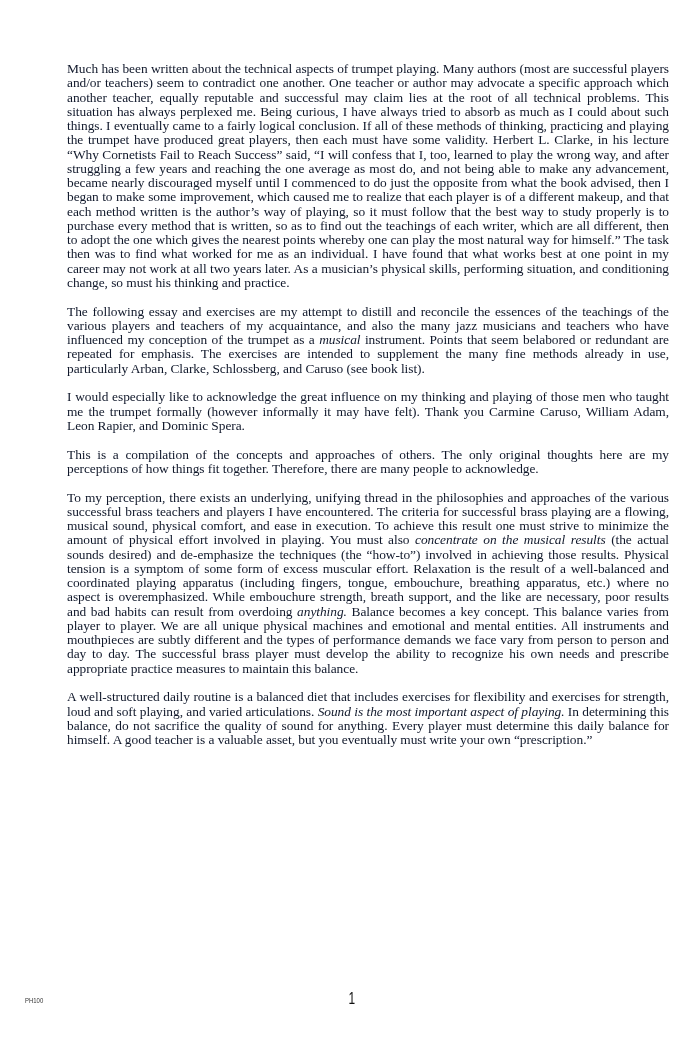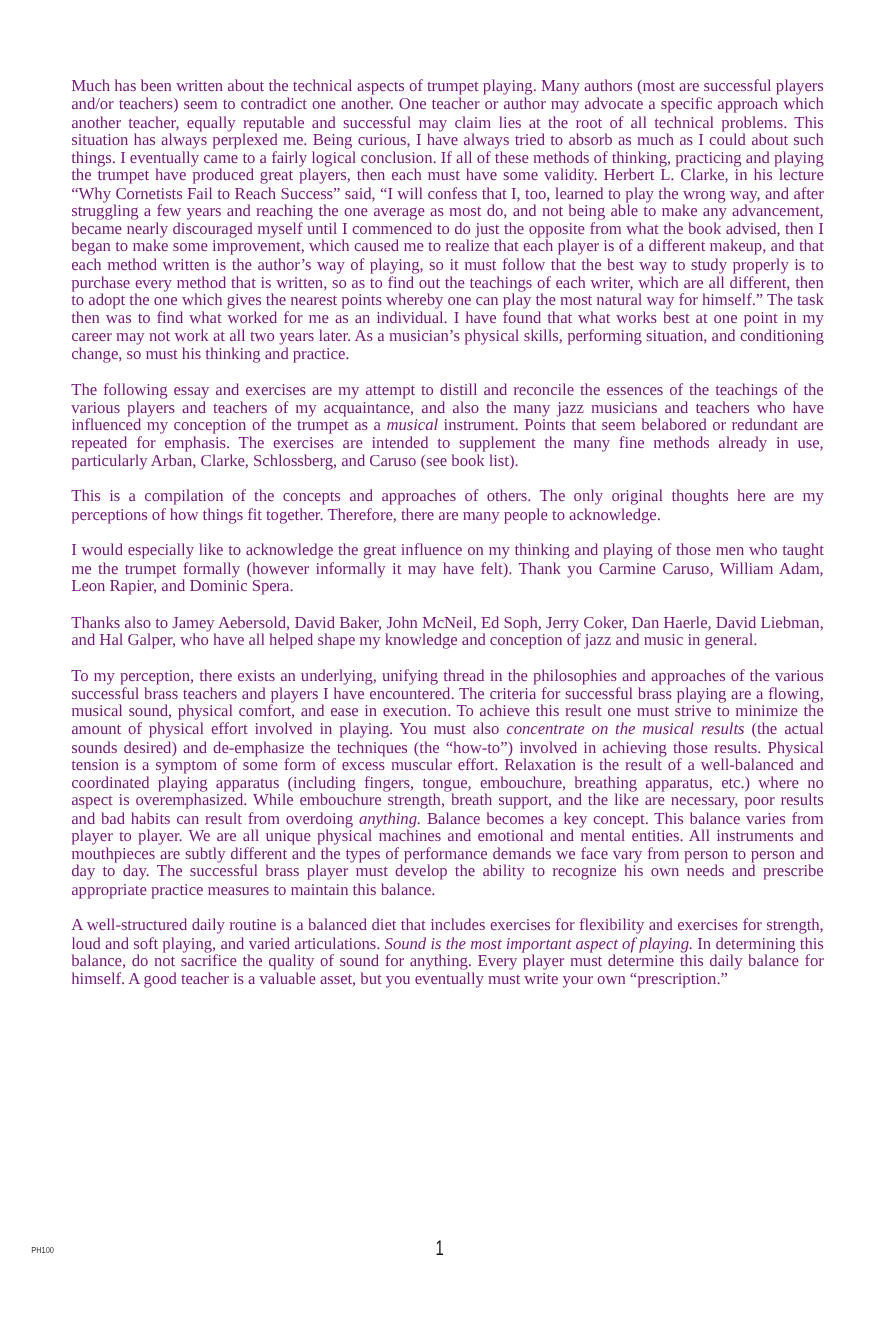--- a/index.html
+++ b/index.html
@@ -1,25 +1,25 @@
 <!DOCTYPE html>
 <html><head>
 <meta charset="utf-8">
 <style>
   html, body { margin: 0; padding: 0; background: #ffffff; }
   body { width: 700px; height: 1057px; position: relative; overflow: hidden; }
   .page {
     position: absolute;
-    left: 57px;
+    left: 67px;
     top: 62px;
     width: 602px;
     font-family: "Liberation Serif", "DejaVu Serif", serif;
     font-size: 13.4px;
     line-height: 14.25px;
-    color: #701a75;
+    color: #0f172a;
     text-align: justify;
     letter-spacing: -0.05px;
   }
   .page p { margin: 0 0 14.5px 0; hyphens: manual; }
   .page em { }
   .footer-code {
     position: absolute;
     left: 25px;
     top: 997px;
     font-family: "Liberation Sans Narrow", "Liberation Sans", sans-serif;
@@ -42,27 +42,24 @@
 <body>
 
 <div class="page">
   <p>
     <span>Much has been written about the technical aspects of trumpet playing.  Many authors (most are successful players and/or teachers) seem to contradict one another.  One teacher or author may advocate a specific approach which another teacher, equally reputable and successful may claim lies at the root of all technical problems.  This situation has always perplexed me. Being curious, I have always tried to absorb as much as I could about such things.  I eventually came to a fairly logical conclusion.  If all of these methods of thinking, practicing and playing the trumpet have produced great players, then each must have some validity.  Herbert L. Clarke, in his lecture “Why Cornetists Fail to Reach Success” said, “I will confess that I, too, learned to play the wrong way, and after struggling a few years and reaching the one average as most do, and not being able to make any advancement, became nearly discouraged myself until I commenced to do just the opposite from what the book advised, then I began to make some improvement, which caused me to realize that each player is of a different makeup, and that each method written is the author’s way of playing, so it must follow that the best way to study properly is to purchase every method that is written, so as to find out the teachings of each writer, which are all different, then to adopt the one which gives the nearest points whereby one can play the most natural way for himself.” The task then was to find what worked for me as an individual.  I have found that what works best at one point in my career may not work at all two years later.  As a musician’s physical skills, performing situation, and conditioning change, so must his thinking and practice.</span>
   </p>
   <p>
     <span>The following essay and exercises are my attempt to distill and reconcile the essences of the teachings of the various players and teachers of my acquaintance, and also the many jazz musicians and teachers who have influenced my conception of the trumpet as a </span><em>musical</em><span> instrument.  Points that seem belabored or redundant are repeated for emphasis.  The exercises are intended to supplement the many fine methods already in use, particularly Arban, Clarke, Schlossberg, and Caruso (see book list).</span>
   </p>
   <p>
-    <span>This is a compilation of the concepts and approaches of others.  The only original thoughts here are my perceptions of how things fit together.  Therefore, there are many people to acknowledge.</span>
-  </p>
-  <p>
     <span>I would especially like to acknowledge the great influence on my thinking and playing of those men who taught me the trumpet formally (however informally it may have felt). Thank you Carmine Caruso, William Adam, Leon Rapier, and Dominic Spera.</span>
   </p>
   <p>
-    <span>Thanks also to Jamey Aebersold, David Baker, John McNeil, Ed Soph, Jerry Coker, Dan Haerle, David Liebman, and Hal Galper, who have all helped shape my knowledge and conception of jazz and music in general.</span>
+    <span>This is a compilation of the concepts and approaches of others.  The only original thoughts here are my perceptions of how things fit together.  Therefore, there are many people to acknowledge.</span>
   </p>
   <p>
     <span>To my perception, there exists an underlying, unifying thread in the philosophies and approaches of the various successful brass teachers and players I have encountered.  The criteria for successful brass playing are a flowing, musical sound, physical comfort, and ease in execution.  To achieve this result one must strive to minimize the amount of physical effort involved in playing.  You must also </span><em>concentrate on the musical results</em><span> (the actual sounds desired) and de-emphasize the techniques (the “how-to”) involved in achieving those results.  Physical tension is a symptom of some form of excess muscular effort.  Relaxation is the result of a well-balanced and coordinated playing apparatus (including fingers, tongue, embouchure, breathing apparatus, etc.) where no aspect is overemphasized.  While embouchure strength, breath support, and the like are necessary, poor results and bad habits can result from overdoing </span><em>anything.</em><span>  Balance becomes a key concept.  This balance varies from player to player.  We are all unique physical machines and emotional and mental entities. All instruments and mouthpieces are subtly different and the types of performance demands we face vary from person to person and day to day.  The successful brass player must develop the ability to recognize his own needs and prescribe appropriate practice measures to maintain this balance.</span>
   </p>
   <p>
     <span>A well-structured daily routine is a balanced diet that includes exercises for flexibility and exercises for strength, loud and soft playing, and varied articulations.  </span><em>Sound is the most important aspect of playing.</em><span>  In determining this balance, do not sacrifice the quality of sound for anything.  Every player must determine this daily balance for himself.  A good teacher is a valuable asset, but you eventually must write your own “prescription.”</span>
   </p>
 </div>
 
 <div class="footer-code">PH100</div>

